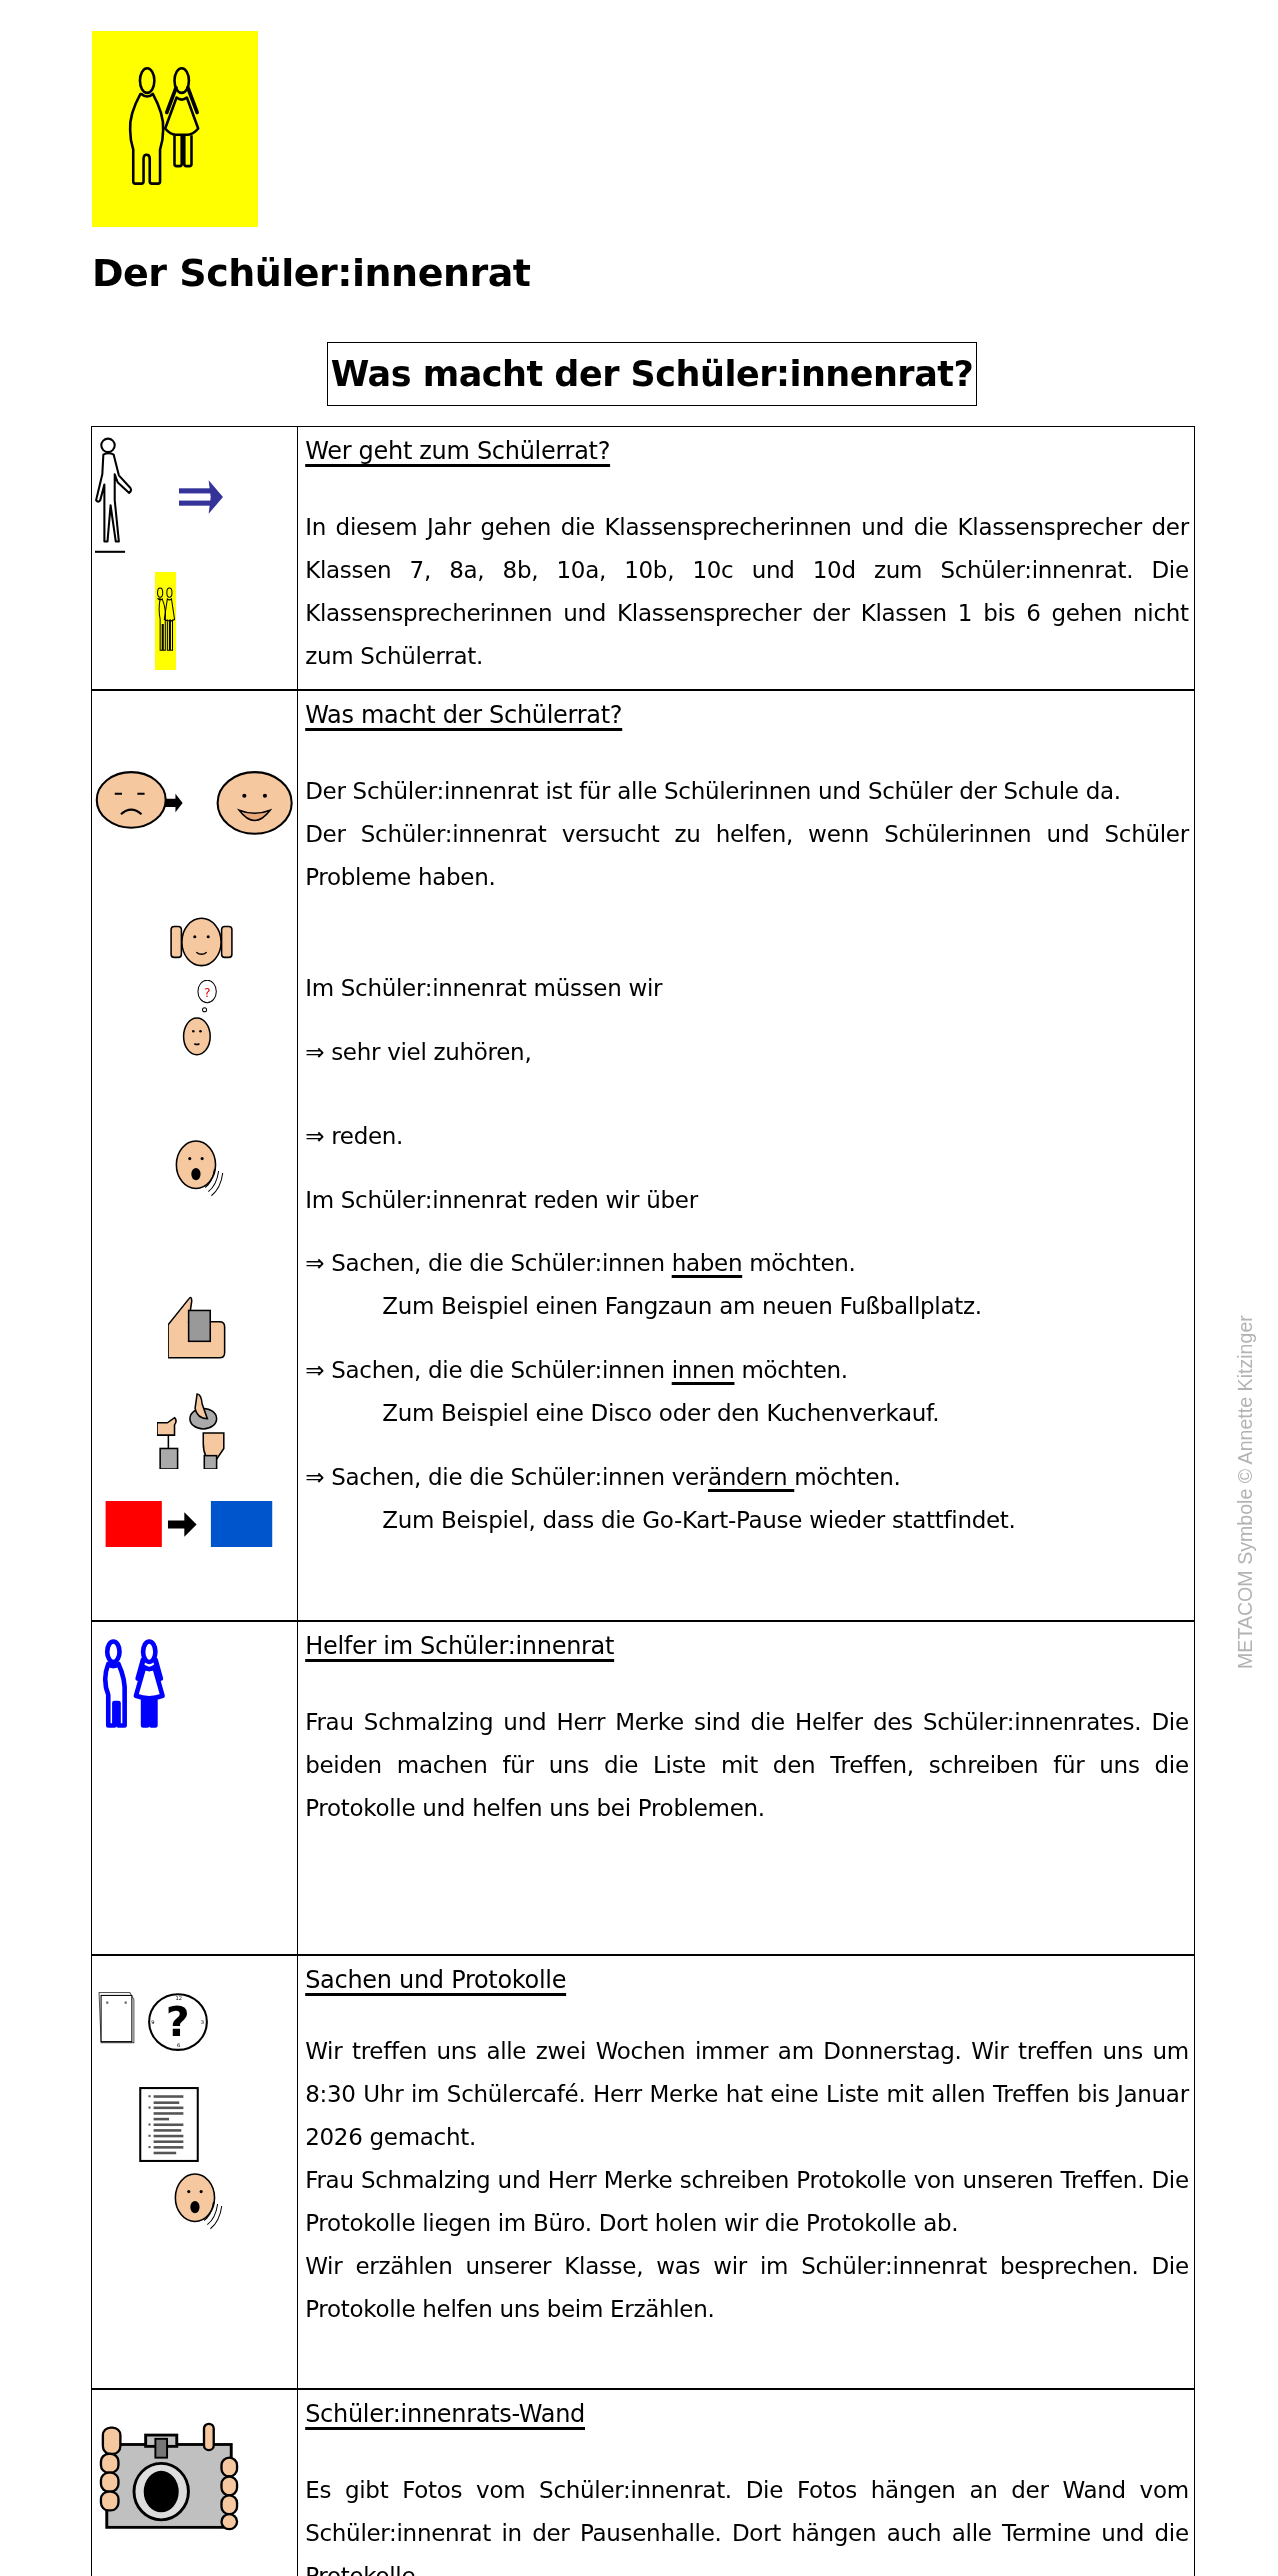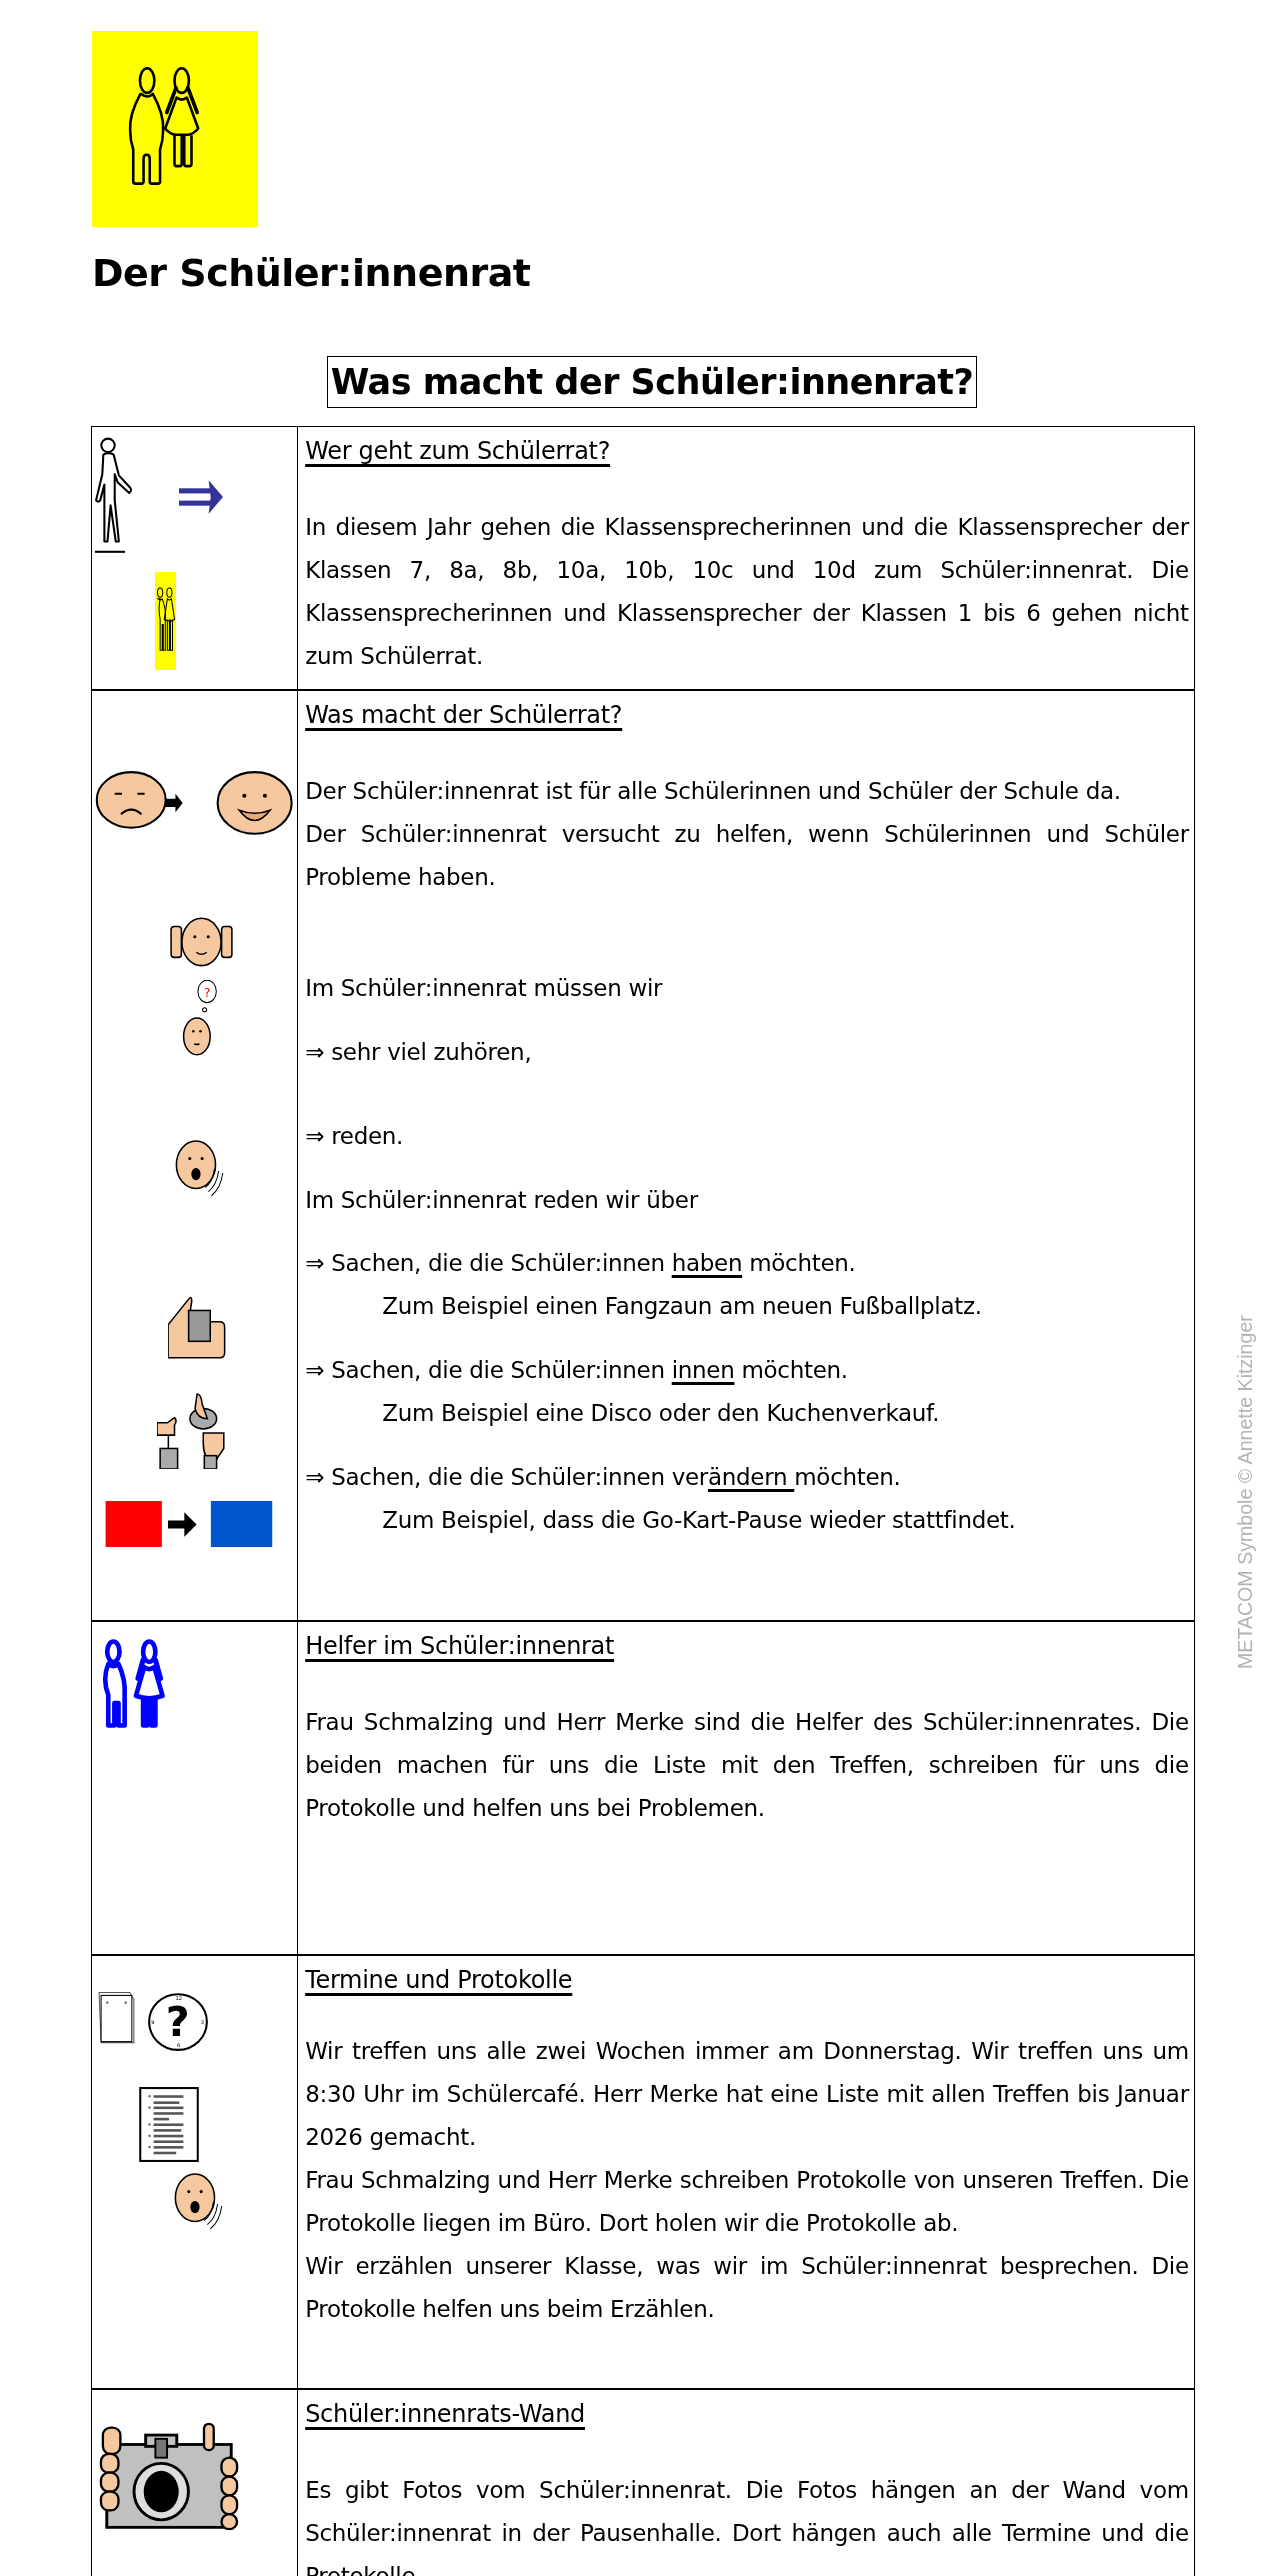--- a/index.html
+++ b/index.html
@@ -13,21 +13,21 @@
     position: absolute; left: 92px; top: 31px; width: 166px; height: 196px;
     background: #ffff00;
   }
   .logo svg { width: 100%; height: 100%; }
   .doc-title {
     position: absolute; left: 92px; top: 251px;
     font-size: 38px; font-weight: bold; letter-spacing: -0.5px;
     white-space: nowrap;
   }
   .subtitle {
-    position: absolute; left: 327px; top: 356px; width: 254px; height: 52px;
+    position: absolute; left: 327px; top: 342px; width: 254px; height: 64px;
     border: 1.5px solid #000;
     width: 650px;
     display: flex; align-items: center; justify-content: center;
     font-size: 35px; font-weight: bold; white-space: nowrap; letter-spacing: -0.5px;
   }
   .table {
     position: absolute; left: 91px; top: 426px; width: 1104px;
     border: 1.5px solid #000; border-bottom-width: 2.6px;
   }
   .row {
@@ -329,21 +329,21 @@
       </svg>
       <svg class="ico" style="left:76px;top:215px;width:57px;height:67px" viewBox="0 0 110 130">
         <ellipse cx="52" cy="52" rx="38" ry="46" fill="#f5c8a0" stroke="#000" stroke-width="3"></ellipse>
         <circle cx="40" cy="40" r="3"></circle>
           <circle cx="64" cy="40" r="3"></circle>
         <ellipse cx="52" cy="70" rx="9" ry="12" fill="#000"></ellipse>
         <path d="M70 96 q14 -10 18 -36 M76 104 q16 -12 20 -40 M82 112 q18 -14 22 -44" fill="none" stroke="#000" stroke-width="2"></path>
       </svg>
     </div>
     <div class="text-col">
-      <span class="section-title">Termine und Protokolle</span>
+      <span class="section-title">Sachen und Protokolle</span>
       <span class="para" style="margin-top:8.2px;line-height:43px">Wir treffen uns alle zwei Wochen immer am Donnerstag. Wir treffen uns um 8:30 Uhr im Schülercafé. Herr Merke hat eine Liste mit allen Treffen bis Januar 2026 gemacht.</span>
       <span class="para" style="line-height:43px">Frau Schmalzing und Herr Merke schreiben Protokolle von unseren Treffen. Die Protokolle liegen im Büro. Dort holen wir die Protokolle ab.</span>
       <span class="para" style="line-height:43px">Wir erzählen unserer Klasse, was wir im Schüler:innenrat besprechen. Die Protokolle helfen uns beim Erzählen.</span>
     </div>
   </div>
 
   <div class="row" style="height:217px;">
     <div class="icon-col">
       <svg class="ico" style="left:7.2px;top:30px;width:175px;height:113px" viewBox="0 0 90 60" preserveAspectRatio="none">
         <rect x="4" y="13" width="64" height="44" fill="#c0c0c0" stroke="#000" stroke-width="1.5"></rect>

